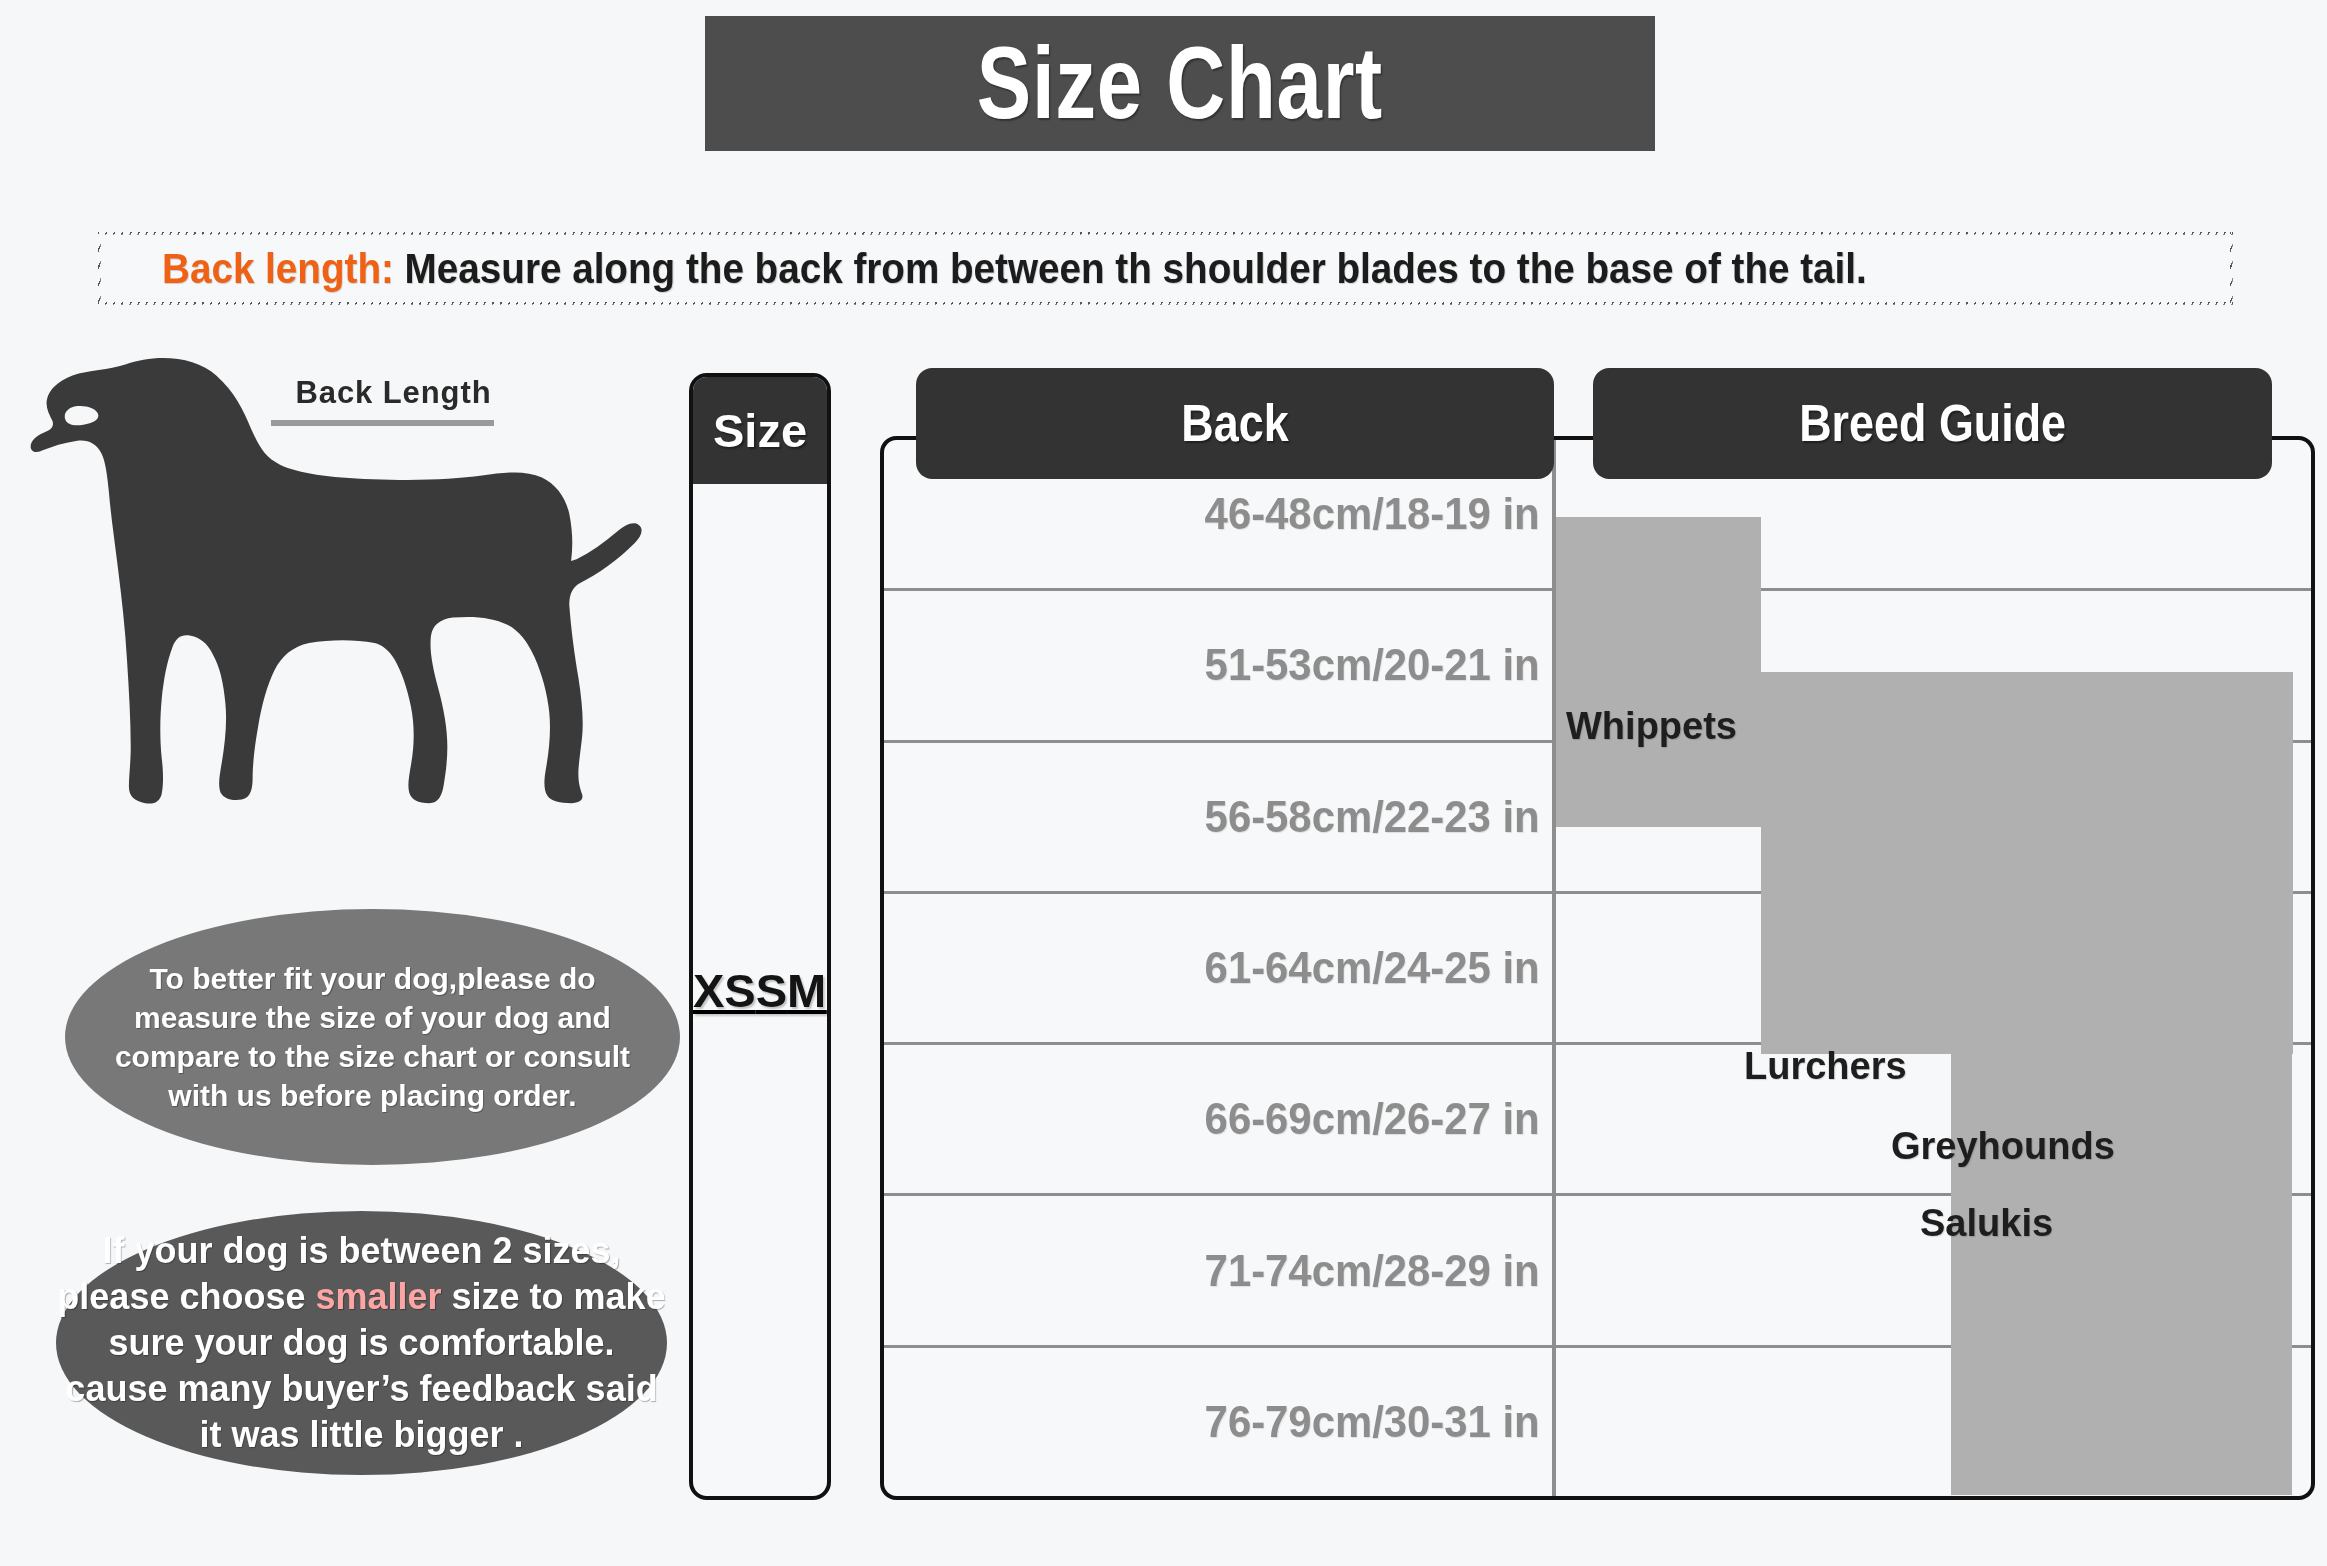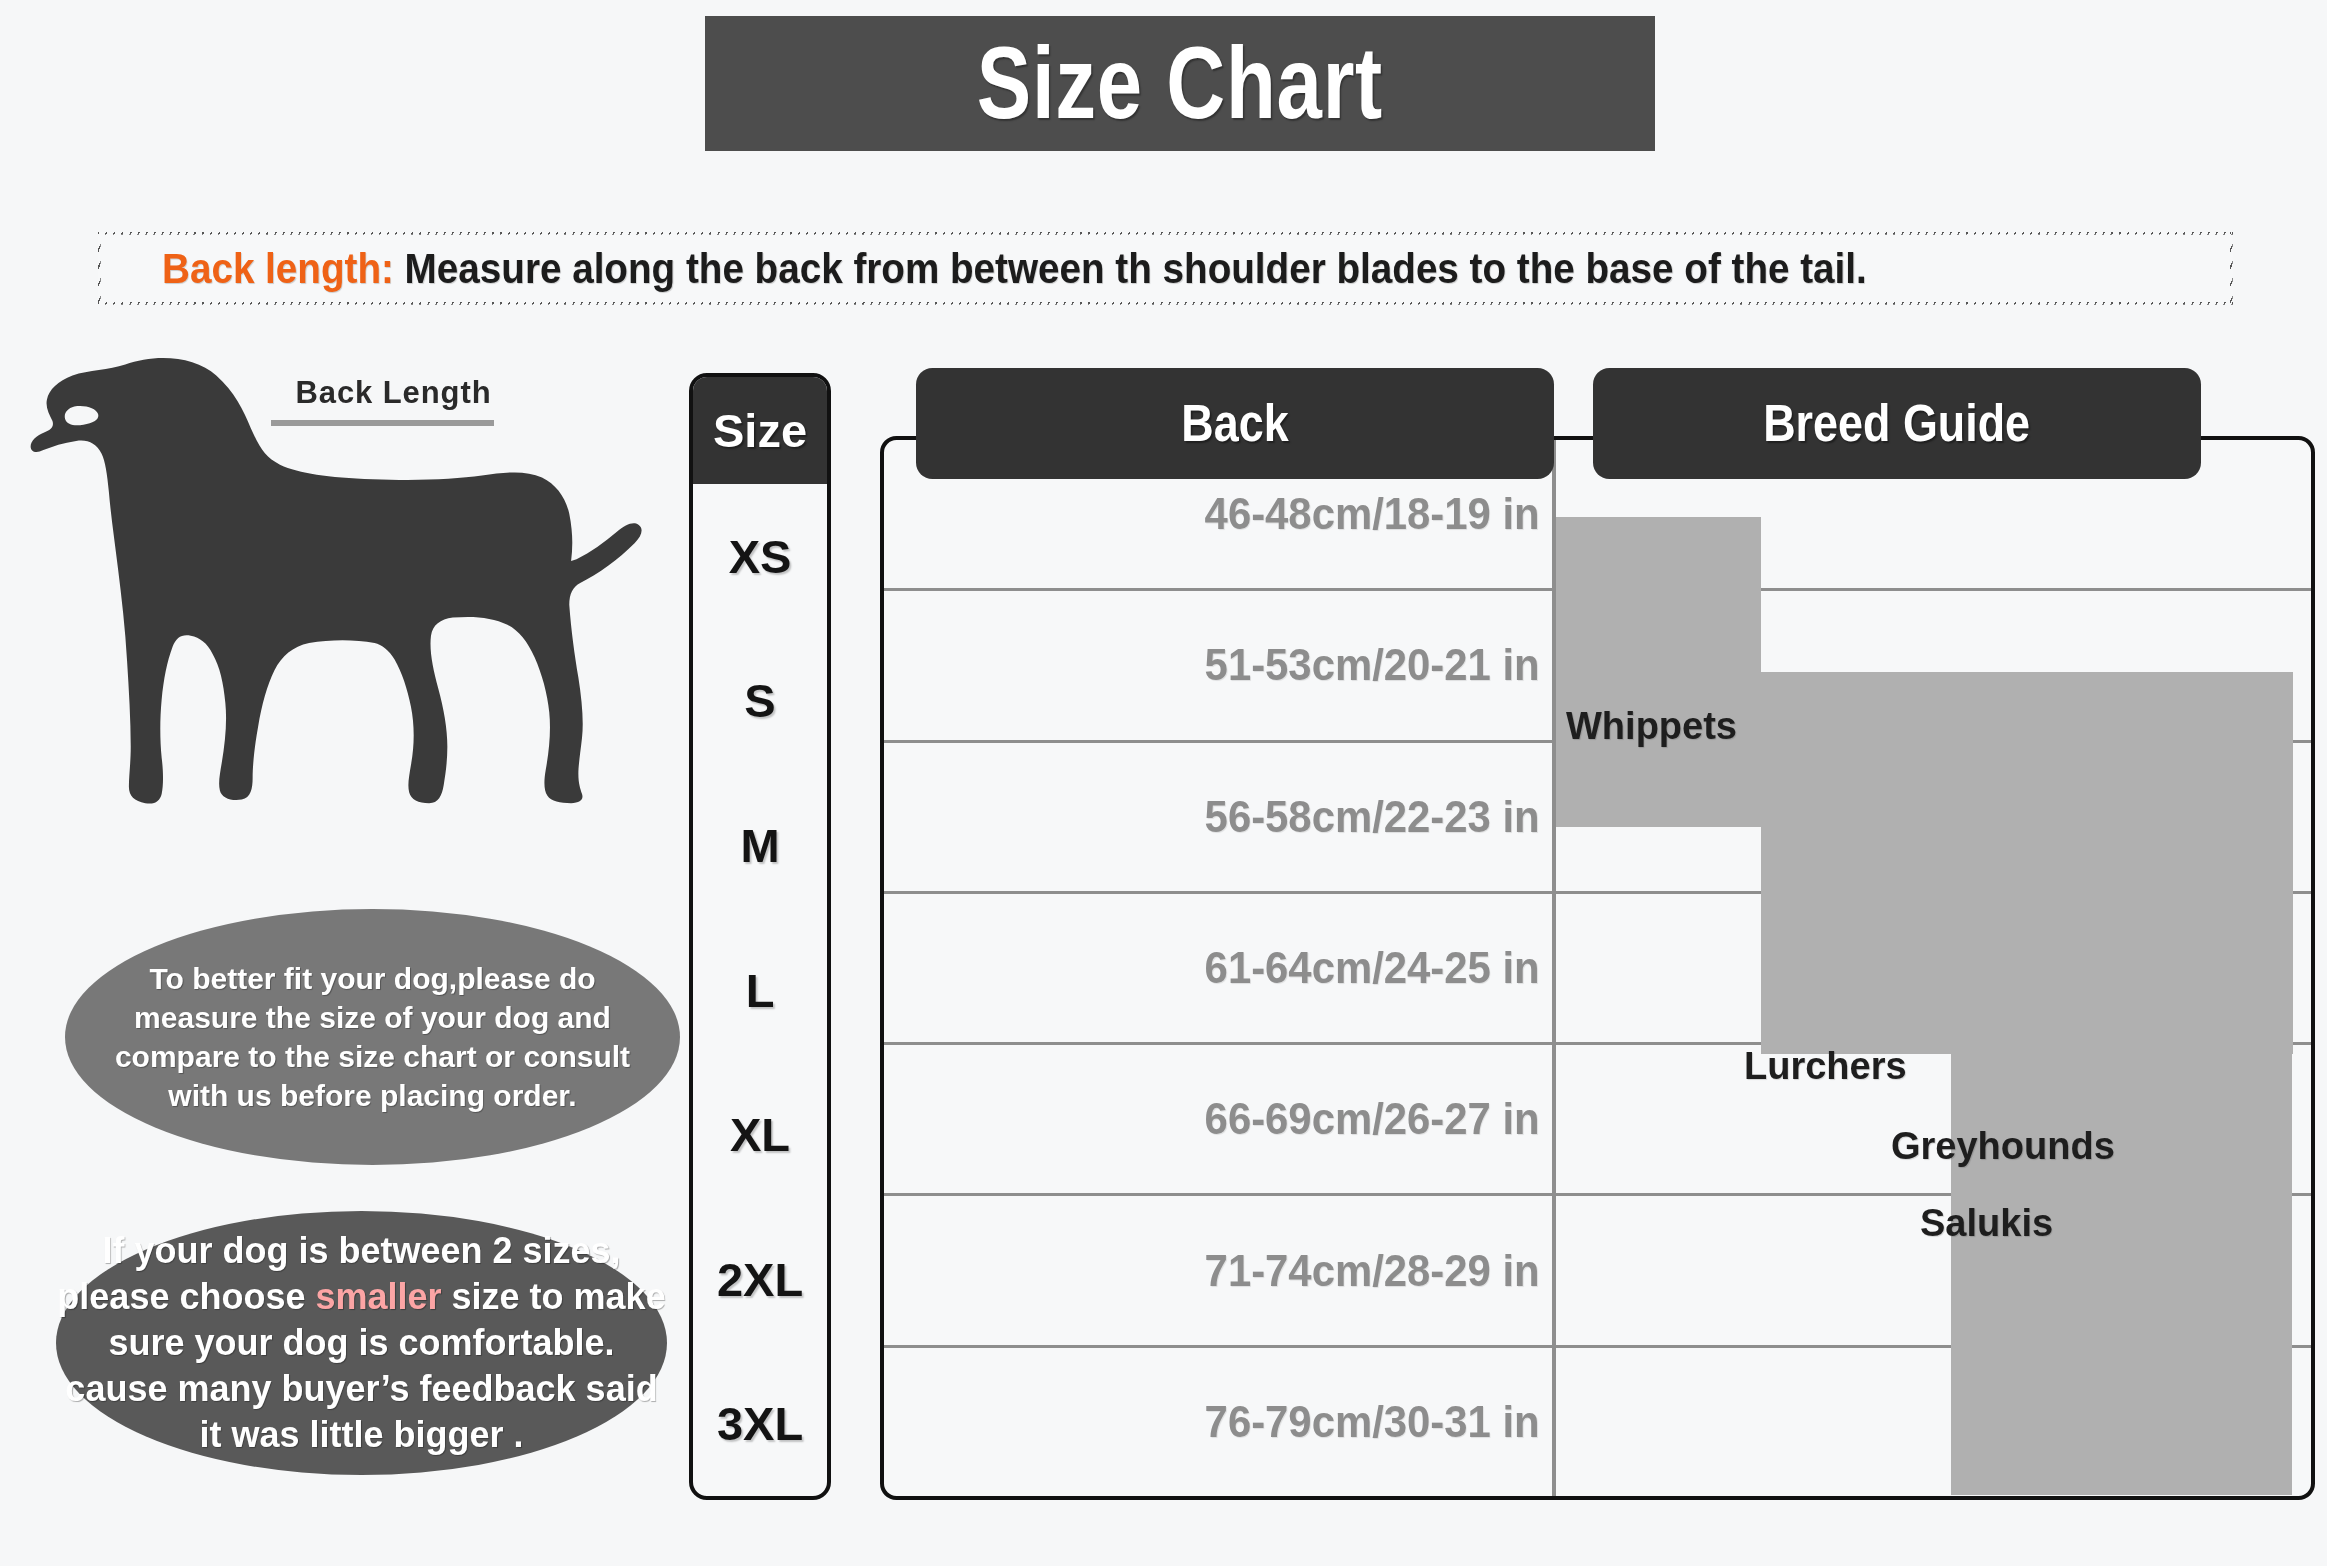--- a/index.html
+++ b/index.html
@@ -166,21 +166,22 @@
   }
   #size-header .hdr-text {
     color: #ffffff;
     font-size: 47px;
     font-weight: bold;
     text-shadow: 1.8px 1.8px 1.8px rgba(0,0,0,0.4);
   }
   #size-body {
     flex: 1;
     display: flex;
-    flex-direction: column;
+    flex-direction: row;
+    text-decoration: underline;
   }
   #size-body .size-cell {
     flex: 1;
     display: flex;
     align-items: center;
     justify-content: center;
   }
   #size-body .size-cell .size-text {
     font-size: 47px;
     font-weight: bold;
@@ -289,21 +290,21 @@
   }
   #back-header-pill {
     left: 916px;
     top: 368px;
     width: 638px;
     height: 111px;
   }
   #breed-header-pill {
     left: 1593px;
     top: 368px;
-    width: 608px;
+    width: 679px;
     height: 111px;
   }
 </style>
 </head>
 <body>
 
 <div id="title-banner">
   <span class="title-text">Size Chart</span>
 </div>
 

